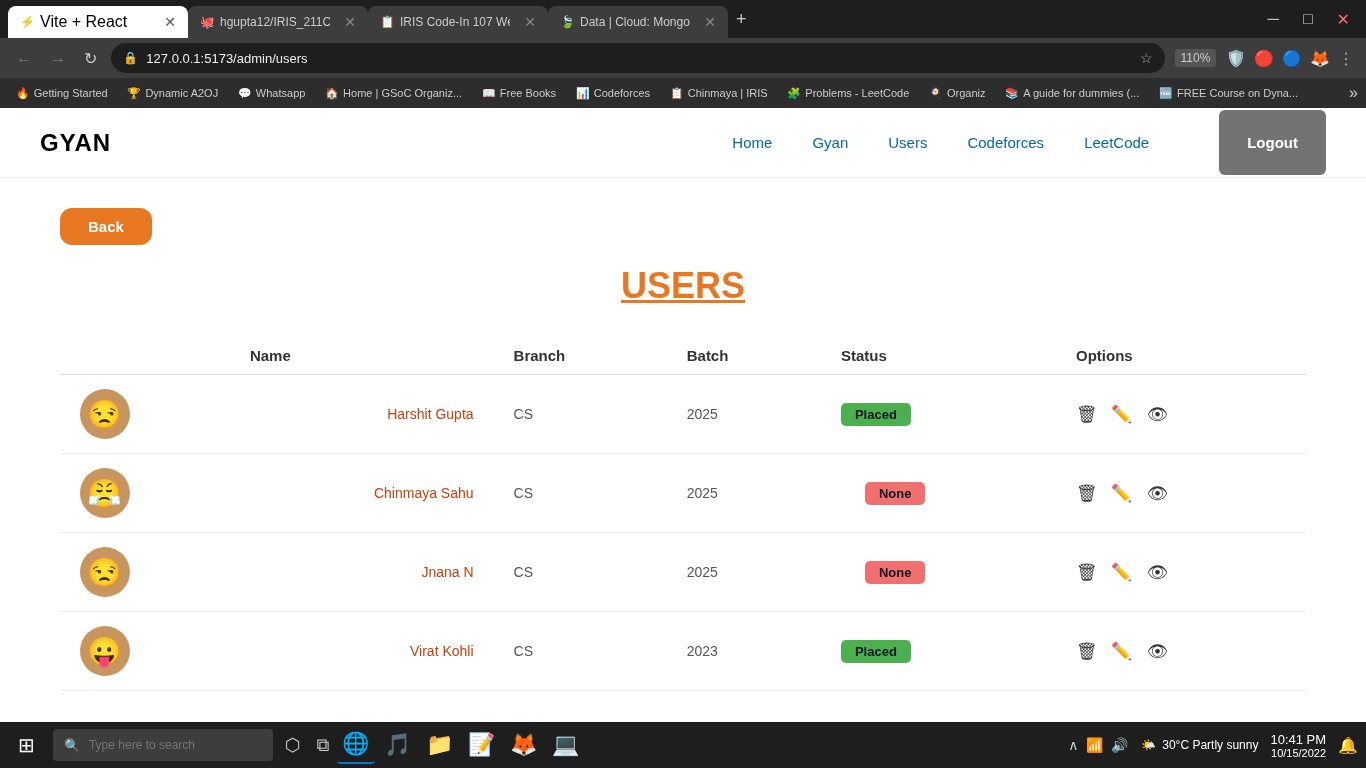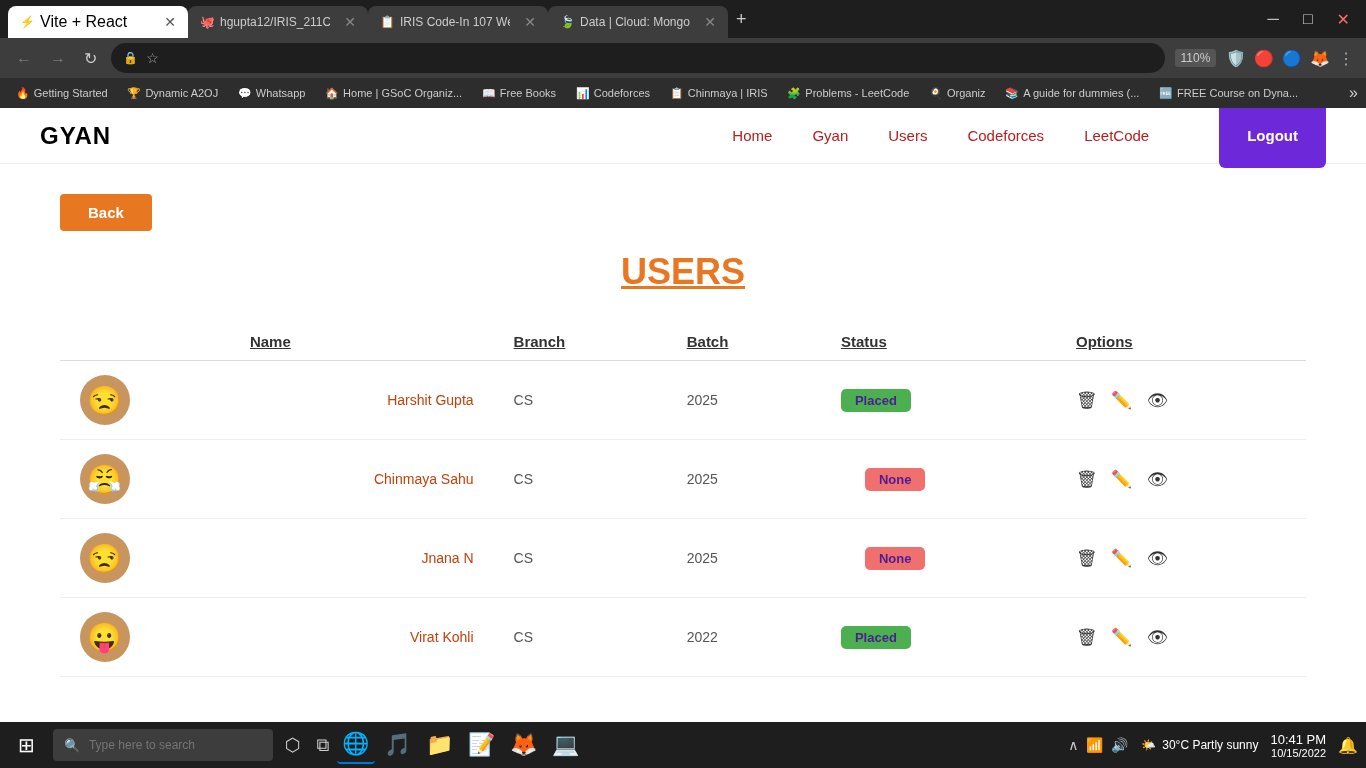--- a/index.html
+++ b/index.html
@@ -29,40 +29,40 @@
 
     .bookmarks-bar { display: flex; align-items: center; background: #2d2d2d; height: 30px; padding: 0 8px; gap: 4px; overflow: hidden; }
     .bookmark { display: flex; align-items: center; gap: 4px; color: #ccc; font-size: 11px; padding: 2px 8px; border-radius: 4px; cursor: pointer; white-space: nowrap; }
     .bookmark-icon { font-size: 11px; }
     .bookmark-more { color: #ccc; font-size: 16px; cursor: pointer; margin-left: auto; }
 
     
     .app-content { background: #fff; height: calc(768px - 38px - 40px - 30px - 46px); overflow: hidden; }
 
     
-    .navbar { display: flex; align-items: center; padding: 0 40px; height: 56px; border-bottom: 1px solid #eee; background: #fff; }
+    .navbar { display: flex; align-items: center; padding: 0 40px; height: 70px; border-bottom: 1px solid #eee; background: #fff; }
     .brand { font-size: 24px; font-weight: 700; color: #000; letter-spacing: 1px; }
     .nav-links { display: flex; align-items: center; gap: 40px; margin-left: auto; }
-    .nav-link { text-decoration: none; color: #b91c1c; font-size: 15px; font-weight: 500; cursor: pointer; }
-    .logout-btn { background: #6d28d9; color: #fff; border: none; padding: 24px 28px; border-radius: 6px; font-size: 15px; font-weight: 600; cursor: pointer; margin-left: 30px; }
+    .nav-link { text-decoration: none; color: #0369a1; font-size: 15px; font-weight: 500; cursor: pointer; }
+    .logout-btn { background: #737373; color: #fff; border: none; padding: 24px 28px; border-radius: 6px; font-size: 15px; font-weight: 600; cursor: pointer; margin-left: 30px; }
 
     
     .main-content { padding: 30px 60px; }
 
-    .back-btn { background: #e87722; color: #fff; border: none; padding: 10px 28px; border-radius: 4px; font-size: 15px; font-weight: 600; cursor: pointer; }
+    .back-btn { background: #e87722; color: #fff; border: none; padding: 10px 28px; border-radius: 12px; font-size: 15px; font-weight: 600; cursor: pointer; }
 
     .page-title { text-align: center; font-size: 36px; font-weight: 700; color: #e87722; text-decoration: underline; margin: 20px 0 30px 0; }
 
     
     .users-table { width: 100%; border-collapse: collapse; }
-    .users-table th { text-align: left; padding: 10px 20px; color: #333; font-size: 15px; font-weight: 600; border-bottom: 1px solid #ddd; text-decoration: underline; }
+    .users-table th { text-align: left; padding: 10px 20px; color: #333; font-size: 15px; font-weight: 600; border-bottom: 1px solid #ddd; }
     .users-table td { padding: 14px 20px; border-bottom: 1px solid #eee; font-size: 14px; color: #555; vertical-align: middle; }
     .users-table .name-col { color: #c2410c; cursor: pointer; text-align: right; }
     .avatar { width: 50px; height: 50px; border-radius: 50%; font-size: 32px; display: flex; align-items: center; justify-content: center; background: #f5e6d3; }
-    .status-badge { display: inline-block; padding: 4px 14px; border-radius: 5px; font-size: 13px; font-weight: 600; color: #4c1d95; }
+    .status-badge { display: inline-block; padding: 4px 14px; border-radius: 5px; font-size: 13px; font-weight: 600; color: #0f172a; }
     .status-placed { background: #4caf50; }
     .status-none { background: #f07070; margin-left: 24px; }
     .action-icons { display: flex; align-items: center; gap: 14px; }
     .action-icon { cursor: pointer; color: #333; font-size: 17px; }
 
     
     .taskbar { display: flex; align-items: center; background: #1e1e1e; height: 46px; padding: 0 8px; position: fixed; bottom: 0; width: 1366px; }
     .start-btn { background: none; border: none; color: #fff; font-size: 20px; cursor: pointer; padding: 4px 10px; }
     .taskbar-search { display: flex; align-items: center; background: #3d3d3d; border-radius: 4px; padding: 4px 12px; gap: 8px; height: 32px; margin: 0 8px; width: 220px; }
     .taskbar-search input { background: none; border: none; color: #fff; font-size: 13px; outline: none; width: 100%; }
@@ -111,20 +111,21 @@
       <button class="tab-ctrl" style="color:#ff6b6b;">✕</button>
     </div>
   </div>
 
   <div class="address-bar">
     <button class="nav-btn" disabled="">←</button>
     <button class="nav-btn" disabled="" style="opacity:0.4;">→</button>
     <button class="nav-btn">↻</button>
     <div class="url-box">
       <span class="url-icon">🔒</span>
+      <span class="url-text">127.0.0.1:5173/admin/users</span>
       <div class="url-actions">
         <span>☆</span>
       </div>
     </div>
     <span style="color:#ccc; font-size:12px; background:#555; padding:2px 6px; border-radius:3px;">110%</span>
     <div class="browser-actions">
       <span class="browser-action-icon">🛡️</span>
       <span class="browser-action-icon">🔴</span>
       <span class="browser-action-icon">🔵</span>
       <span class="browser-action-icon">🦊</span>
@@ -264,21 +265,21 @@
           <span class="action-icon">👁</span>
         </div>
       </td>
     </tr>
           <tr>
       <td>
         <div class="avatar" style="background:#c8955e; color:#fff; font-size:28px;">😛</div>
       </td>
       <td class="name-col">Virat Kohli</td>
       <td>CS</td>
-      <td>2022</td>
+      <td>2023</td>
       <td>
         <span class="status-badge status-placed">Placed</span>
       </td>
       <td>
         <div class="action-icons">
           <span class="action-icon">🗑</span>
           <span class="action-icon">✏️</span>
           <span class="action-icon">👁</span>
         </div>
       </td>

